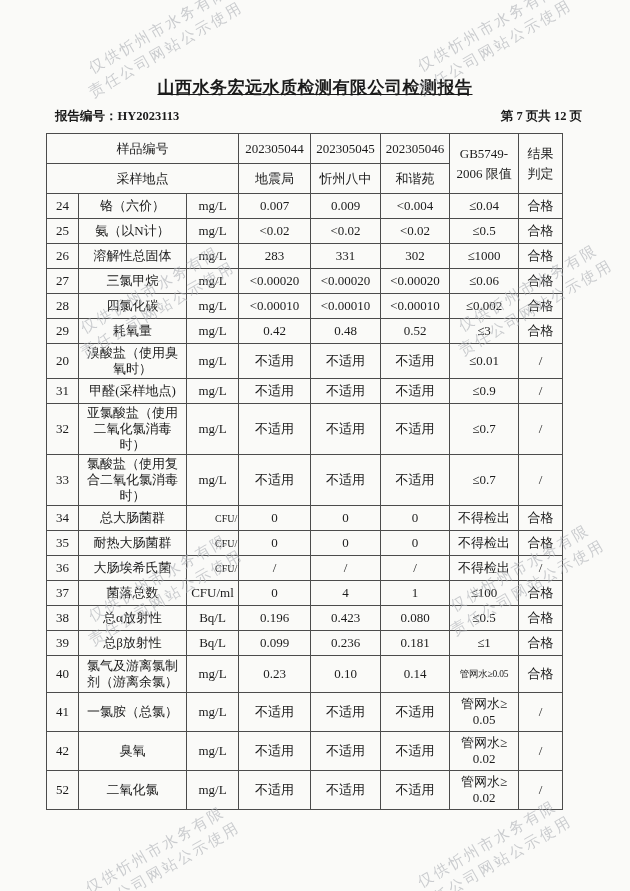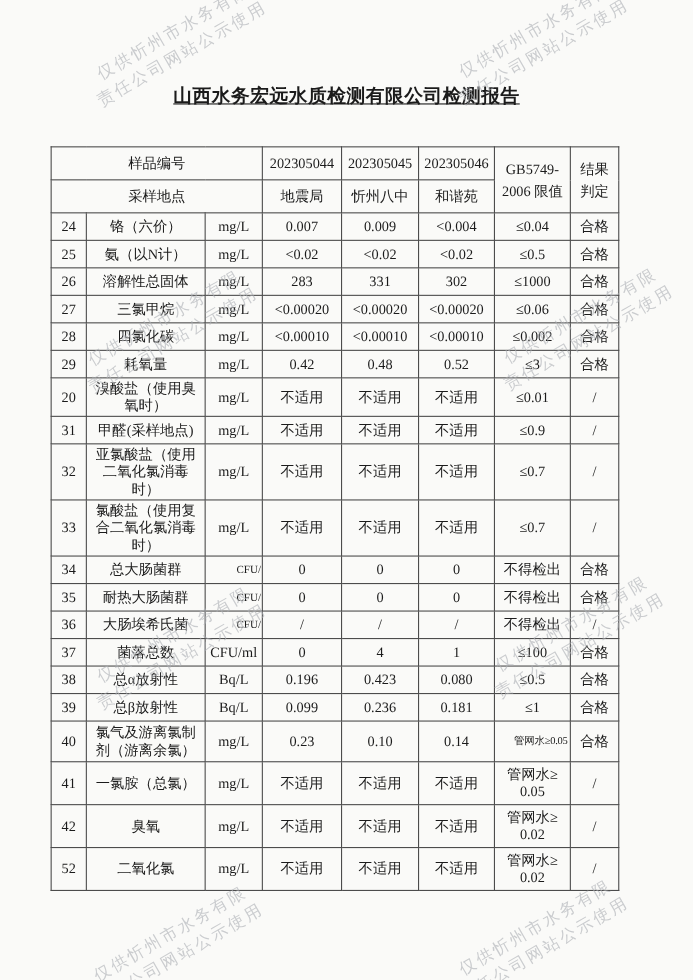--- a/index.html
+++ b/index.html
@@ -61,21 +61,21 @@
   td.c-name {
     text-align:left;
     padding:1px 0 1px 5px;
     font-size:12.5px;
     line-height:16px;
     font-family:Liberation Serif, serif;
   }
   td.c-unit { font-size:12px; }
   td.c-unit.small { font-size:10px;padding-left:28px; }
   td.c-limit { font-size:12.5px; line-height:16px; }
-  td.c-limit.compact { font-size:9.5px; white-space:nowrap; letter-spacing:-0.2px;text-align:right; }
+  td.c-limit.compact { font-size:9.5px; white-space:nowrap; letter-spacing:-0.2px; }
   tbody tr:nth-last-child(-n+3) td { height:36px; }
   tbody tr:nth-last-child(4) td { height:34px; }
 </style>
 </head>
 <body>
 
 <div class="page">
 
   <div class="wm" style="left:73px;  top:19px;">
       <span class="l1">仅供忻州市水务有限</span>
@@ -104,20 +104,24 @@
   <div class="wm" style="left:70px;  top:839px;">
       <span class="l1">仅供忻州市水务有限</span>
       <span class="l2">责任公司网站公示使用</span>
     </div>
   <div class="wm" style="left:402px; top:833px;">
       <span class="l1">仅供忻州市水务有限</span>
       <span class="l2">责任公司网站公示使用</span>
     </div>
 
   <h1 class="title">山西水务宏远水质检测有限公司检测报告</h1>
+  <div class="meta">
+    <span>报告编号：HY2023113</span>
+    <span>第 7 页共 12 页</span>
+  </div>
 
   <table class="report">
     <colgroup>
       <col style="width:32px">
         <col style="width:108px">
         <col style="width:52px">
       <col style="width:72px">
         <col style="width:70px">
         <col style="width:69px">
       <col style="width:69px">

